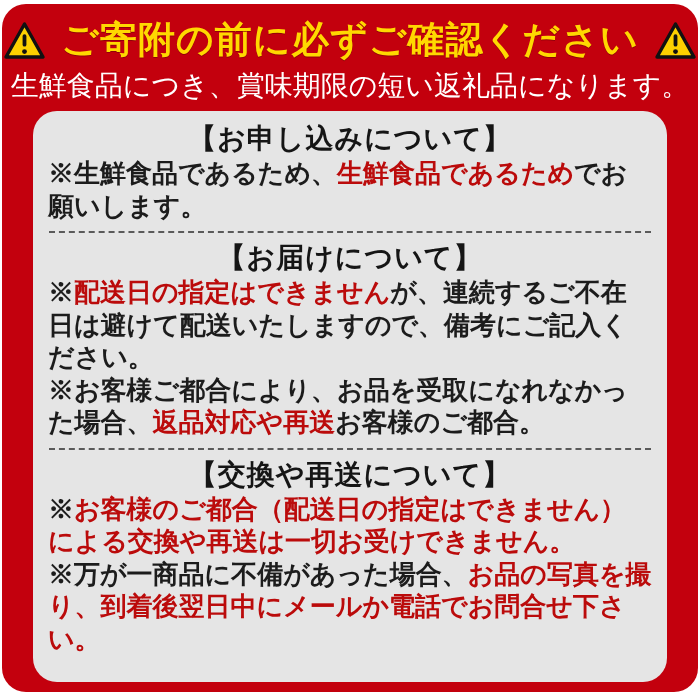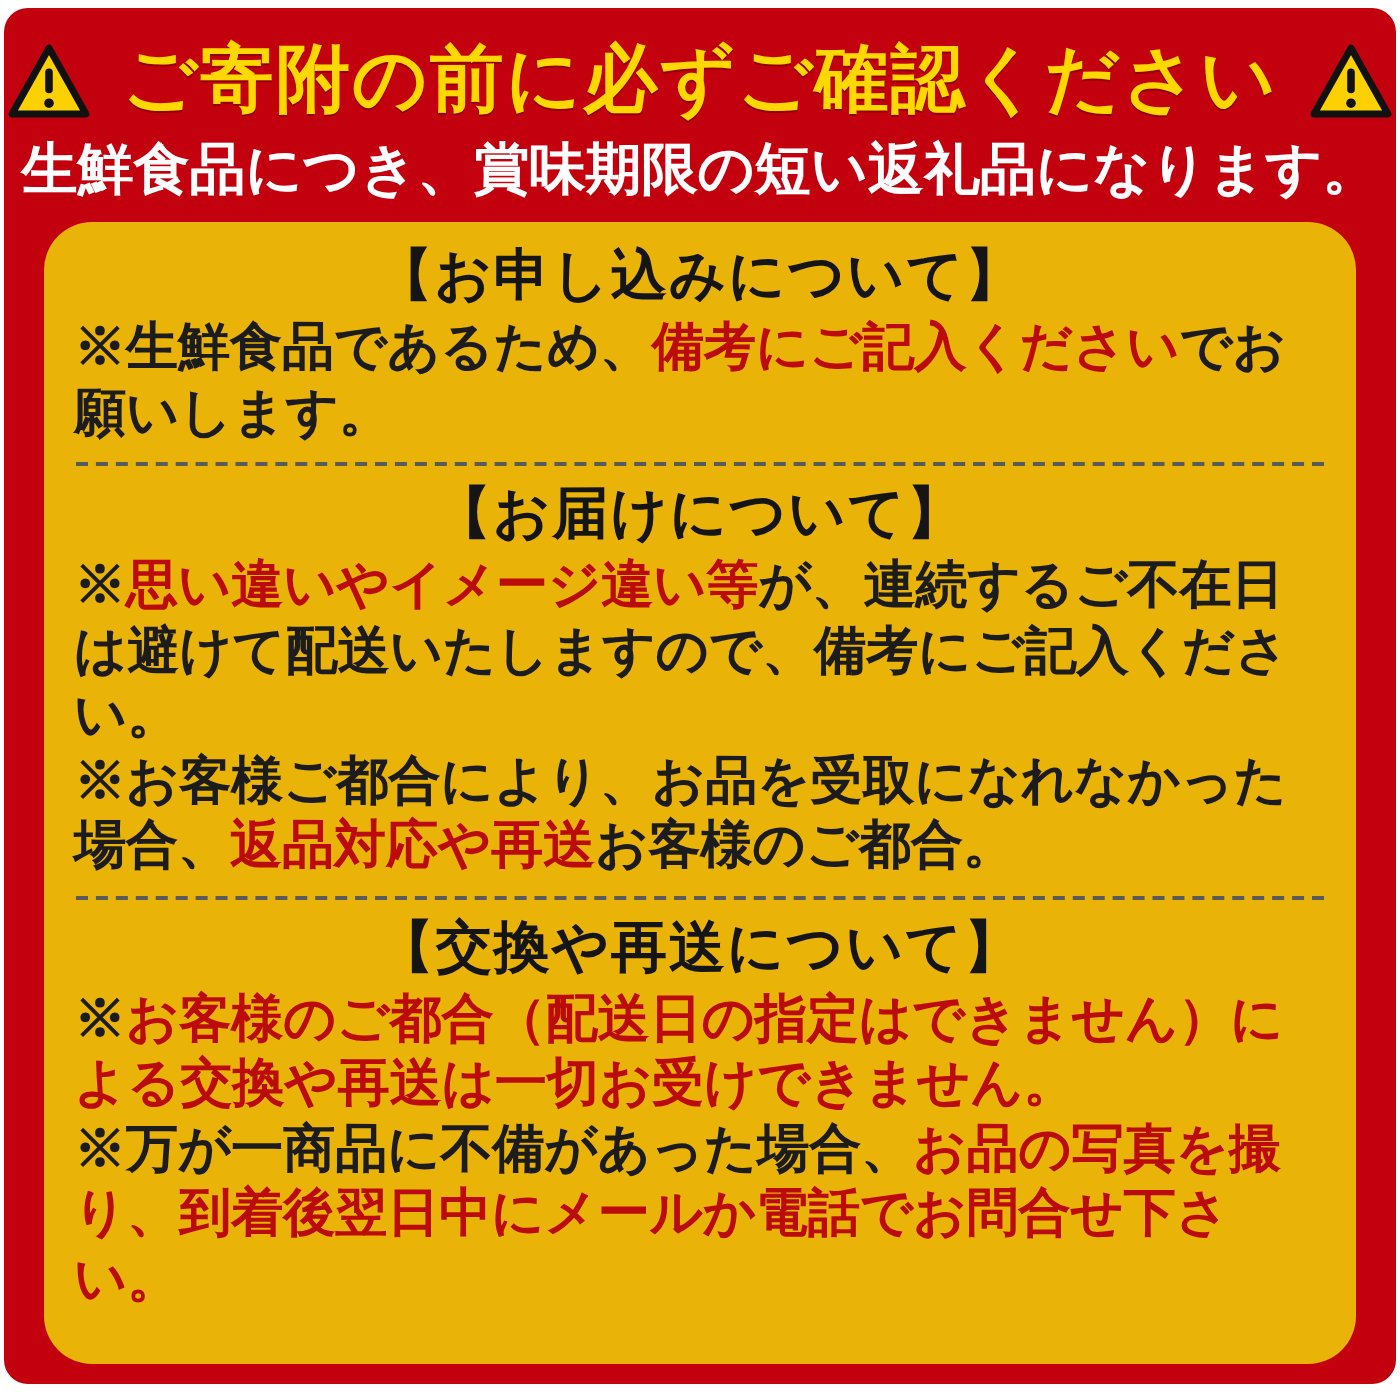--- a/index.html
+++ b/index.html
@@ -10,41 +10,41 @@
   }
   *{box-sizing:border-box;}
   html,body{margin:0;padding:0;}
   body{
     width:700px;height:700px;background:#ffffff;overflow:hidden;
     font-family:"Liberation Serif","DejaVu Serif",serif;
   }
   .frame{
     margin:4px 2px 8px;height:688px;
     background:var(--frame-red);
-    border-radius:12px;
+    border-radius:24px;
     display:flex;flex-direction:column;
   }
   .banner-head{flex:0 0 auto;text-align:center;padding-top:10px;}
   .title-row{
     display:flex;align-items:center;justify-content:center;gap:15px;height:52px;
   }
   .banner-title{
     color:var(--title-yellow);
     font-size:37px;font-weight:bold;letter-spacing:1px;white-space:nowrap;
     text-shadow:0 1px 0 rgba(0,0,0,.25);
   }
   .warning-icon{flex:0 0 auto;display:block;}
   .banner-subtitle{
-    color:#ffffff;font-size:28px;font-weight:bold;white-space:nowrap;
+    color:#ffffff;font-size:28px;font-weight:normal;white-space:nowrap;
     letter-spacing:0px;line-height:40px;
   }
   .panel{
     flex:1 1 auto;
-    margin:5px 20px 10px;
-    background:#eab308;
+    margin:5px 31px 10px;
+    background:#e5e5e5;
     border-radius:24px;
     padding:8px 15px 6px;
     overflow:hidden;
   }
   .section-heading{
     font-size:28px;font-weight:bold;color:#151515;
     text-align:center;margin:2px 0 1px;line-height:36px;
     letter-spacing:1px;
   }
   .section-paragraph{
@@ -74,23 +74,23 @@
         <path d="M21.5 3 L40 36 H3 Z" fill="#fdd000" stroke="#111111" stroke-width="3.4" stroke-linejoin="round"></path>
         <rect x="19.6" y="13.2" width="3.8" height="12.4" rx="1.9" fill="#111111"></rect>
         <circle cx="21.5" cy="30.6" r="2.4" fill="#111111"></circle>
       </svg>
     </div>
     <div class="banner-subtitle">生鮮食品につき、賞味期限の短い返礼品になります。</div>
   </div>
 
   <div class="panel">
       <h2 class="section-heading">【お申し込みについて】</h2>
-      <p class="section-paragraph"><span class="seg">※生鮮食品であるため、</span><span class="seg red">備考にご記入ください</span><span class="seg">でお願いします。</span></p>
+      <p class="section-paragraph"><span class="seg">※生鮮食品であるため、</span><span class="seg red">生鮮食品であるため</span><span class="seg">でお願いします。</span></p>
       <div class="divider"></div>
       <h2 class="section-heading">【お届けについて】</h2>
-      <p class="section-paragraph"><span class="seg">※</span><span class="seg red">思い違いやイメージ違い等</span><span class="seg">が、連続するご不在日は避けて配送いたしますので、備考にご記入ください。</span></p>
+      <p class="section-paragraph"><span class="seg">※</span><span class="seg red">配送日の指定はできません</span><span class="seg">が、連続するご不在日は避けて配送いたしますので、備考にご記入ください。</span></p>
       <p class="section-paragraph"><span class="seg">※お客様ご都合により、お品を受取になれなかった場合、</span><span class="seg red">返品対応や再送</span><span class="seg">お客様のご都合。</span></p>
       <div class="divider"></div>
       <h2 class="section-heading">【交換や再送について】</h2>
       <p class="section-paragraph"><span class="seg">※</span><span class="seg red">お客様のご都合（配送日の指定はできません）による交換や再送は一切お受けできません。</span></p>
       <p class="section-paragraph"><span class="seg">※万が一商品に不備があった場合、</span><span class="seg red">お品の写真を撮り、到着後翌日中にメールか電話でお問合せ下さい。</span></p>
     </div>
 </div>
 
 </body></html>

